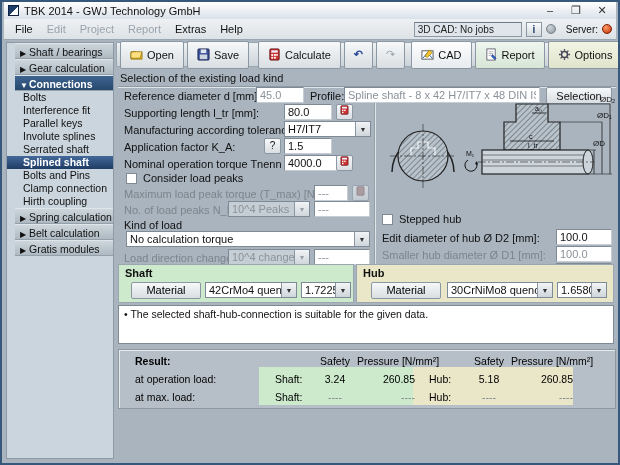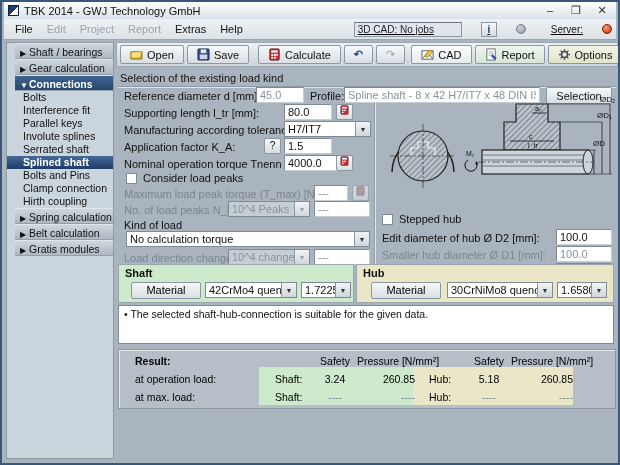--- a/index.html
+++ b/index.html
@@ -9,42 +9,42 @@
   
   .titlebar { position:absolute; left:2px; top:0; right:2px; height:17px; background:linear-gradient(#ffffff,#d9e1e9); display:flex; align-items:center; padding:0 4px; font-size:11px; color:#111; }
   .appicon { width:11px; height:11px; background:linear-gradient(135deg,#1d3d6b 55%,#ffffff 55%); border:1px solid #0d2240; margin-right:5px; }
   .wbtns { margin-left:auto; display:flex; gap:6px; font-size:11px; color:#333; }
   .wbtn { width:20px; height:14px; text-align:center; line-height:13px; cursor:default; }
 
   
   .menubar { position:absolute; left:2px; top:17px; right:2px; height:21px; background:linear-gradient(#eef1f3,#dde2e6); border-bottom:1px solid #9aa6b0; display:flex; align-items:center; font-size:11px; padding:0 4px; }
   .menuitem { padding:2px 7px; color:#111; }
   .menuitem.disabled { color:#9aa3ab; }
-  .cadbox { margin-left:auto; display:flex; align-items:center; gap:19px;text-decoration:underline; }
+  .cadbox { margin-left:auto; display:flex; align-items:center; gap:4px; }
   .cadfield { width:108px; height:15px; background:#dfe5ea; border:1px solid #8b98a3; border-top-color:#6d7a85; font-size:10px; padding:1px 3px; color:#222; }
   .ibtn { width:16px; height:15px; background:linear-gradient(#fafbfc,#d4dade); border:1px solid #8b98a3; font-size:10px; font-weight:bold; color:#1d3d6b; text-align:center; line-height:13px; }
   .led { width:10px; height:10px; border-radius:50%; }
   .led.gray { background:radial-gradient(circle at 35% 30%,#cfd6da,#8e979e); border:1px solid #76818a; }
   .led.red { background:radial-gradient(circle at 35% 30%,#ff9b66,#c03008); border:1px solid #7c1e04; }
   .srv { font-size:10px; color:#111; margin-left:6px; }
 
   
   .sidebar { position:absolute; left:4px; top:40px; width:108px; height:417px; background:#cbd5dd; border:1px solid #8d9aa5; font-size:10.5px; }
   .nav-h { height:16px; line-height:16px; padding-left:5px; background:linear-gradient(#cdd6dc,#aeb9c2); border-bottom:1px solid #93a0aa; border-top:1px solid #dfe6ea; color:#111;margin-left:8px; }
   .nav-h .arr { display:inline-block; width:9px; font-size:8px; }
   .nav-h.dark { background:linear-gradient(#3d638f,#27496f); color:#fff; font-weight:bold; }
   .nav-i { height:13px; line-height:13px; padding-left:16px; color:#111; }
   .nav-i.sel { background:linear-gradient(#44699a,#1e3c64); color:#fff; font-weight:bold; }
 
   
   .main { position:absolute; left:114px; top:40px; width:502px; height:417px; }
 
   
   .toolbar { position:absolute; left:0; top:0; width:502px; height:25px; background:linear-gradient(#eef1f3,#ccd3d9); border:1px solid #9aa6b0; display:flex; align-items:center; gap:3px; padding:0 3px; }
-  .tbtn { height:19px; display:flex; align-items:center; gap:4px; padding:4px 9px; font-size:11px; color:#111; background:linear-gradient(#f6f8f9,#d9dee2); border:1px solid #8b98a3; border-radius:2px; }
+  .tbtn { height:19px; display:flex; align-items:center; gap:4px; padding:13px 9px; font-size:11px; color:#111; background:linear-gradient(#f6f8f9,#d9dee2); border:1px solid #8b98a3; border-radius:2px; }
   .tbtn.green { background:linear-gradient(#eef6ee,#d7e6d7); }
   .tbtn.yellow { background:linear-gradient(#f2f4e4,#e0e4cc); }
   .tbtn.white { background:linear-gradient(#fdfdfd,#e8ecef); }
   .tbtn.dis { color:#9aa3ab; }
   .tsep { width:6px; }
   .ticon { width:13px; height:13px; display:inline-block; }
 
   
   .secttl { position:absolute; left:4px; top:30px; font-size:11px; color:#111; }
   .sectline { position:absolute; left:2px; top:44px; width:498px; height:1px; background:#8d9aa5; box-shadow:0 1px 0 #dfe6ea; }

